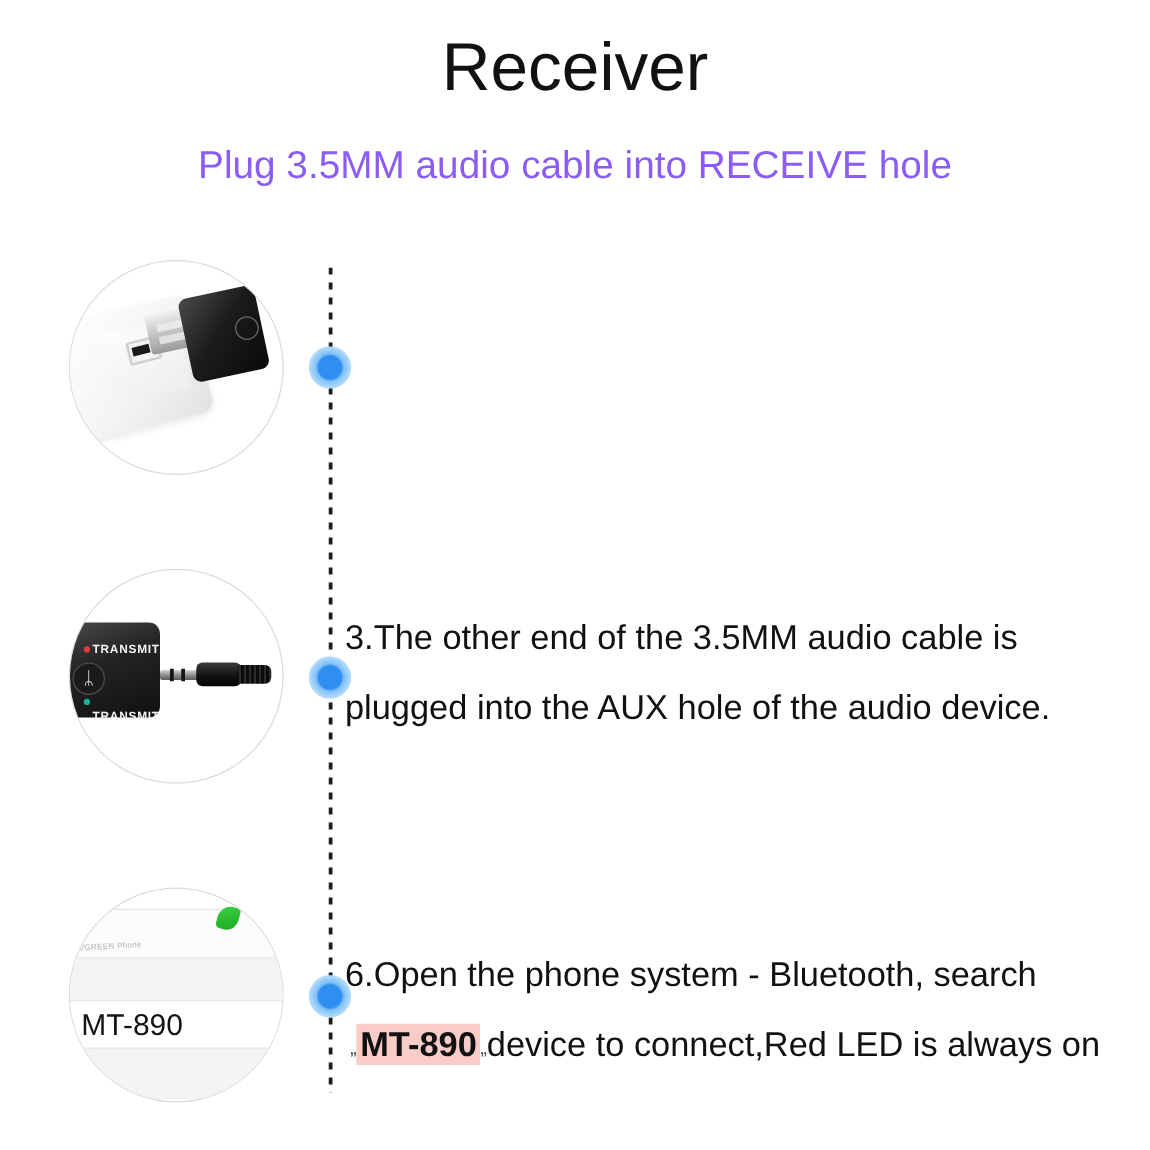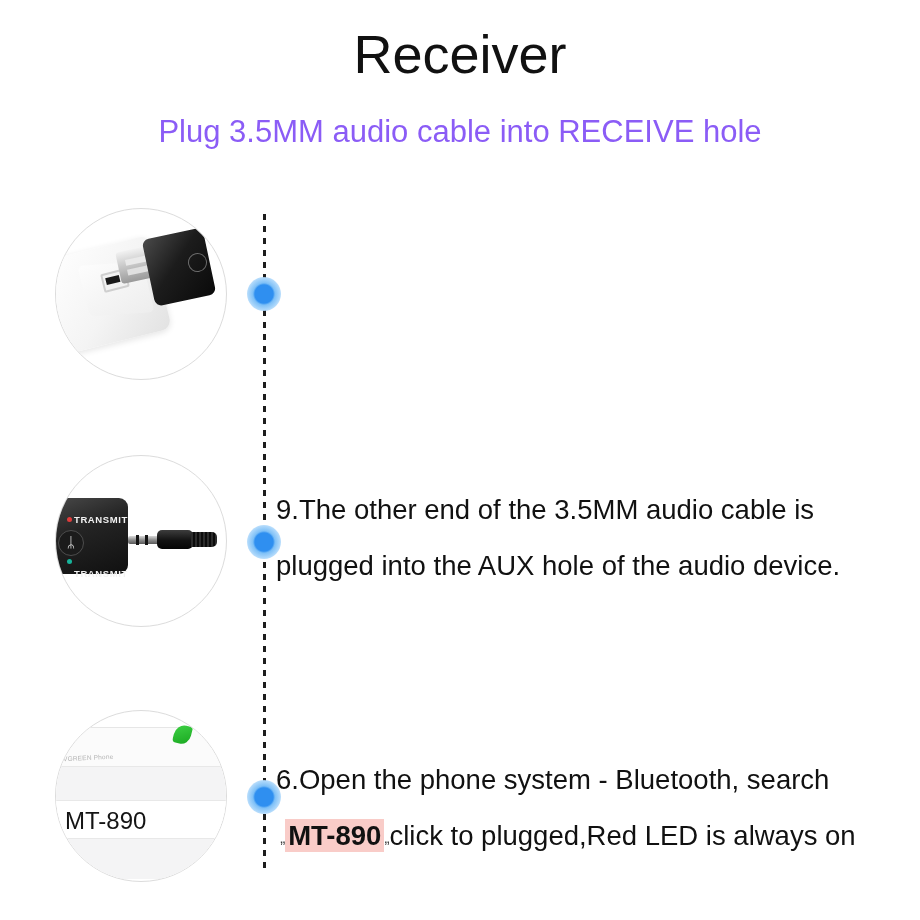--- a/index.html
+++ b/index.html
@@ -364,30 +364,30 @@
     <div class="rxtx-label" id="tx-label">TRANSMIT</div>
     <div class="bt-button">
       <span class="bt-glyph">ᛦ</span>
     </div>
     <div class="jack-tip"></div>
     <div class="jack-ring-a"></div>
     <div class="jack-ring-b"></div>
     <div class="jack-barrel"></div>
     <div class="jack-grip"></div>
   </div>
-  <div class="step-text" id="step-text-2">9.The other end of the 3.5MM audio cable is plugged into the AUX hole of the audio device.</div>
+  <div class="step-text" id="step-text-2">3.The other end of the 3.5MM audio cable is plugged into the AUX hole of the audio device.</div>
 
   <div class="photo-circle" id="photo-3">
     <div class="phone-screen">
       <div class="phone-row" id="phone-row-1"></div>
       <div class="phone-row" id="phone-row-2"></div>
       <div class="phone-row" id="phone-row-3"></div>
       <div class="phone-device-faint">VGREEN Phone</div>
       <div class="phone-device-main">MT-890</div>
     </div>
     <div class="green-leaf"></div>
   </div>
   <div class="step-text" id="step-text-3">
     <span>6.Open the phone system - Bluetooth, search</span>
-    <span class="tiny-mark">&nbsp;„</span><span class="hl">MT-890</span><span class="tiny-mark">„</span><span>click to plugged,Red LED is always on</span>
+    <span class="tiny-mark">&nbsp;„</span><span class="hl">MT-890</span><span class="tiny-mark">„</span><span>device to connect,Red LED is always on</span>
   </div>
 
 </div>
 
 </body></html>

